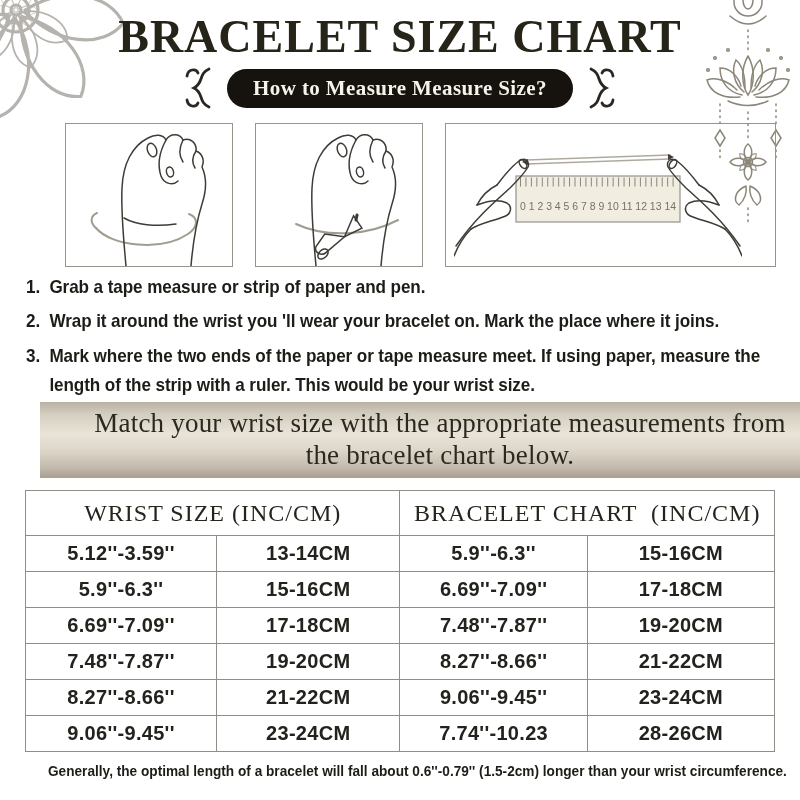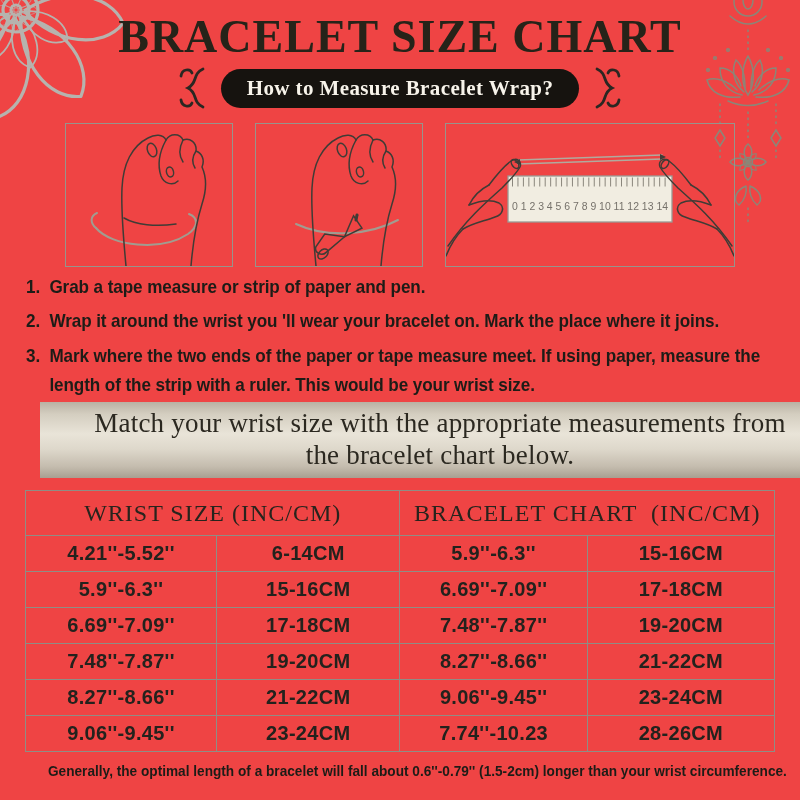--- a/index.html
+++ b/index.html
@@ -1,19 +1,19 @@
 <!DOCTYPE html>
 <html><head>
 <meta charset="utf-8">
 <style>
   * { margin:0; padding:0; box-sizing:border-box; }
   html,body { background:#f5f0e4; }
   .page {
     position:relative; width:800px; height:800px; overflow:hidden;
-    background:#ef4444;
+    background:#ffffff;
     font-family:"Liberation Sans", sans-serif;
     color:#24211b;
   }
   .decor-left { position:absolute; top:0; left:0; pointer-events:none; }
   .decor-right { position:absolute; top:0; right:2px; pointer-events:none; }
 
   .title {
     position:absolute; top:10px; left:0; right:0;
     text-align:center;
     font-family:"Liberation Serif", serif;
@@ -31,21 +31,21 @@
     padding:7px 26px; border-radius:24px; white-space:nowrap;
   }
   .illustrations {
     position:absolute; top:123px; left:65px;
     display:flex; gap:22px;
   }
   .illus-box {
     width:168px; height:144px;
     border:1px solid #97948c; background:transparent;
   }
-  .illus-box.wide { width:290px; }
+  .illus-box.wide { width:331px;padding-left:8px; }
   .illus-box svg { display:block; }
 
   .steps {
     position:absolute; top:272px; left:26px; width:848px;
     transform:scaleX(0.9); transform-origin:0 0;
     font-size:19px; font-weight:700; line-height:1.55;
     color:#1d1c17; letter-spacing:-0.1px;
   }
   .step { display:flex; margin-bottom:5px; }
   .step-num { flex:0 0 26px; }
@@ -219,21 +219,21 @@
   <h1 class="title">BRACELET SIZE CHART</h1>
 
   <div class="badge-row">
     <svg width="32" height="46" viewBox="0 0 32 46">
       <g stroke="#2a2722" stroke-width="2.8" fill="none" stroke-linecap="round">
         <path d="M26,4 C15,9 21,18 11,23 C21,28 15,37 26,42"></path>
         <path d="M4,11 C5,4 13,3 15,8"></path>
         <path d="M4,35 C5,42 13,43 15,38"></path>
       </g>
     </svg>
-    <div class="badge">How to Measure Bracelet Wrap?</div>
+    <div class="badge">How to Measure Measure Size?</div>
     <svg width="32" height="46" viewBox="0 0 32 46" style="transform:scaleX(-1)">
       <g stroke="#2a2722" stroke-width="2.8" fill="none" stroke-linecap="round">
         <path d="M26,4 C15,9 21,18 11,23 C21,28 15,37 26,42"></path>
         <path d="M4,11 C5,4 13,3 15,8"></path>
         <path d="M4,35 C5,42 13,43 15,38"></path>
       </g>
     </svg>
   </div>
 
   <div class="illustrations">
@@ -336,22 +336,22 @@
         <col style="width:25%">
       </colgroup>
     <thead>
       <tr>
         <th colspan="2">WRIST SIZE (INC/CM)</th>
         <th colspan="2">BRACELET CHART  (INC/CM)</th>
       </tr>
     </thead>
     <tbody>
       <tr>
-        <td>4.21''-5.52''</td>
-        <td>6-14CM</td>
+        <td>5.12''-3.59''</td>
+        <td>13-14CM</td>
         <td>5.9''-6.3''</td>
         <td>15-16CM</td>
       </tr>
       <tr>
         <td>5.9''-6.3''</td>
         <td>15-16CM</td>
         <td>6.69''-7.09''</td>
         <td>17-18CM</td>
       </tr>
       <tr>

